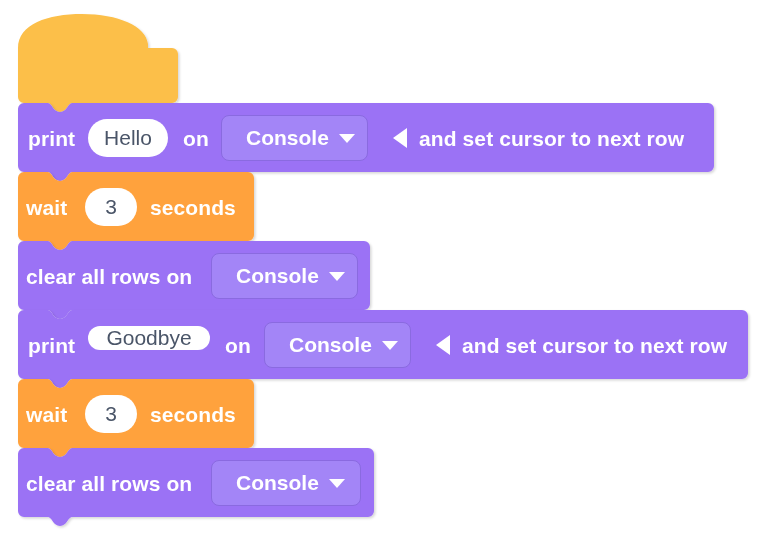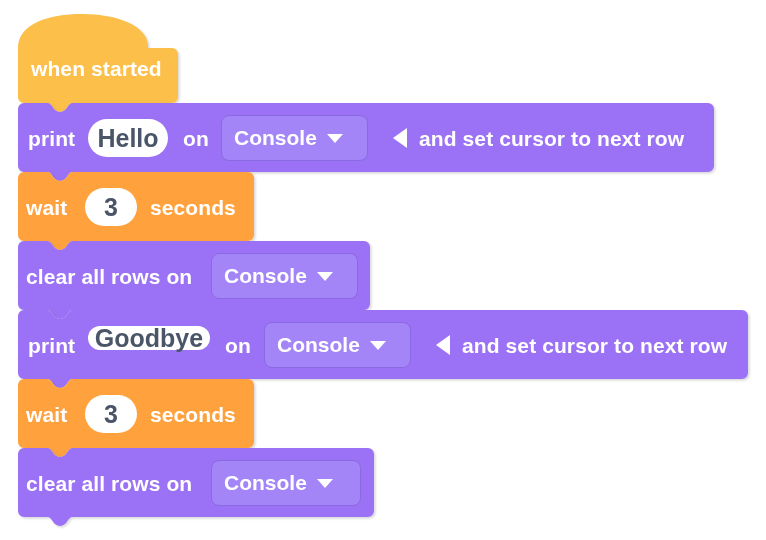--- a/index.html
+++ b/index.html
@@ -38,38 +38,38 @@
     -webkit-font-smoothing: antialiased;
   }
   .oval {
     position: absolute;
     background: #ffffff;
     border-radius: 999px;
     display: flex;
     align-items: center;
     justify-content: center;
     color: #4a5568;
-    font-size: 25px;
-    font-weight: bold;
+    font-size: 21px;
+    font-weight: normal;
     box-sizing: border-box;
     white-space: nowrap;
   }
   .dropdown {
     position: absolute;
     background: #a385f7;
     border: 1px solid #8a6ae0;
     border-radius: 8px;
     display: flex;
     align-items: center;
     box-sizing: border-box;
     color: #ffffff;
     font-size: 21px;
     font-weight: bold;
     white-space: nowrap;
-    padding: 0 12px;
+    padding: 0 24px;
   }
   .dropdown .dd-text { margin-right: 10px; }
   .caret {
     width: 0;
     height: 0;
     border-left: 8px solid transparent;
     border-right: 8px solid transparent;
     border-top: 9px solid #ffffff;
     display: inline-block;
   }
@@ -199,21 +199,20 @@
              L374,511
              A6,6 0 0 1 368,517
              L72,517
              C68,517 67,526 60,526
              C53,526 52,517 48,517
              L24,517
              A6,6 0 0 1 18,511
              Z"></path>
   </svg>
 
-  <div class="lbl" style="left:31px; top:58px;">when started</div>
 
   <div class="lbl" style="left:28px; top:128px;">print</div>
 
   <div class="oval" style="left:88px; top:119px; width:80px; height:38px;">
     <span>Hello</span>
   </div>
 
   <div class="lbl" style="left:183px; top:128px;">on</div>
 
   <div class="dropdown" style="left:221px; top:115px; width:147px; height:46px;">

